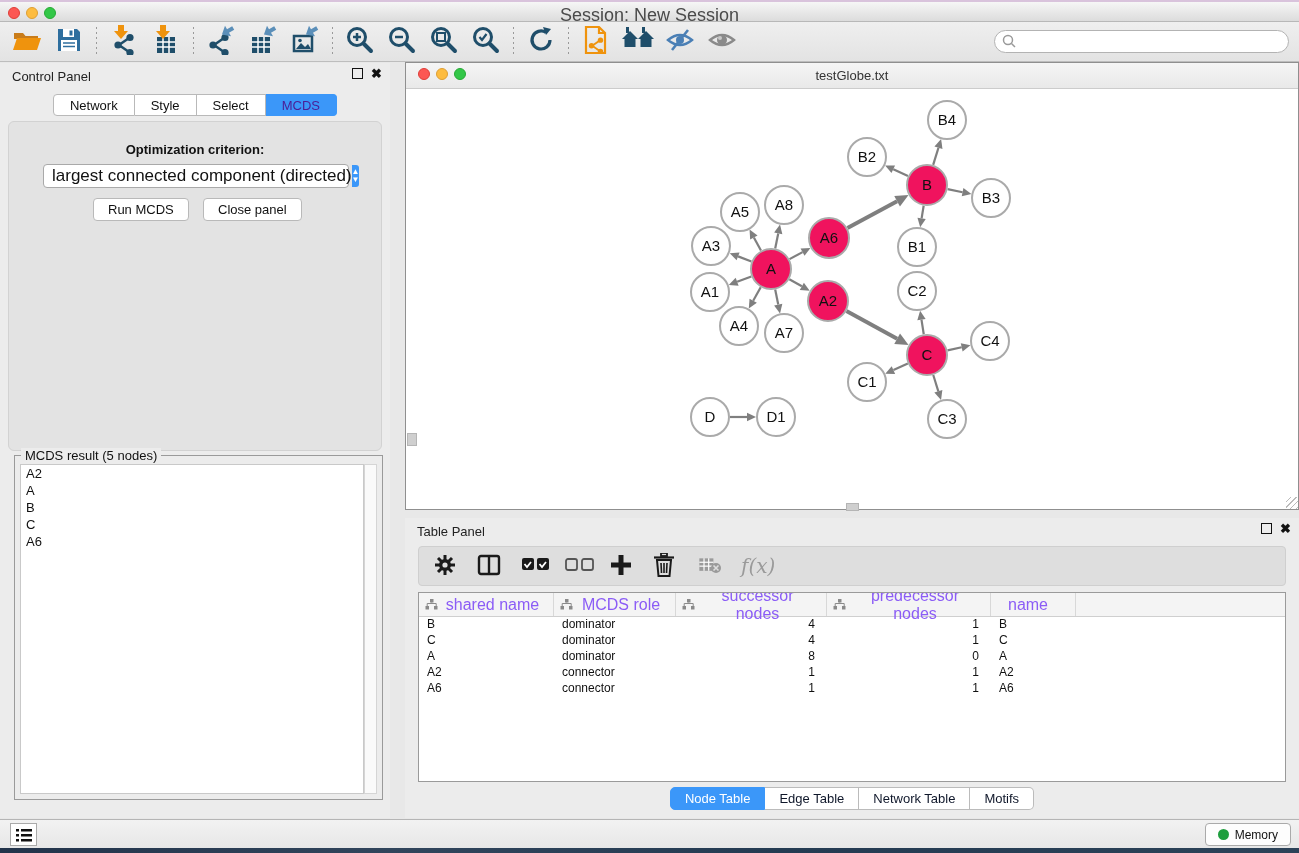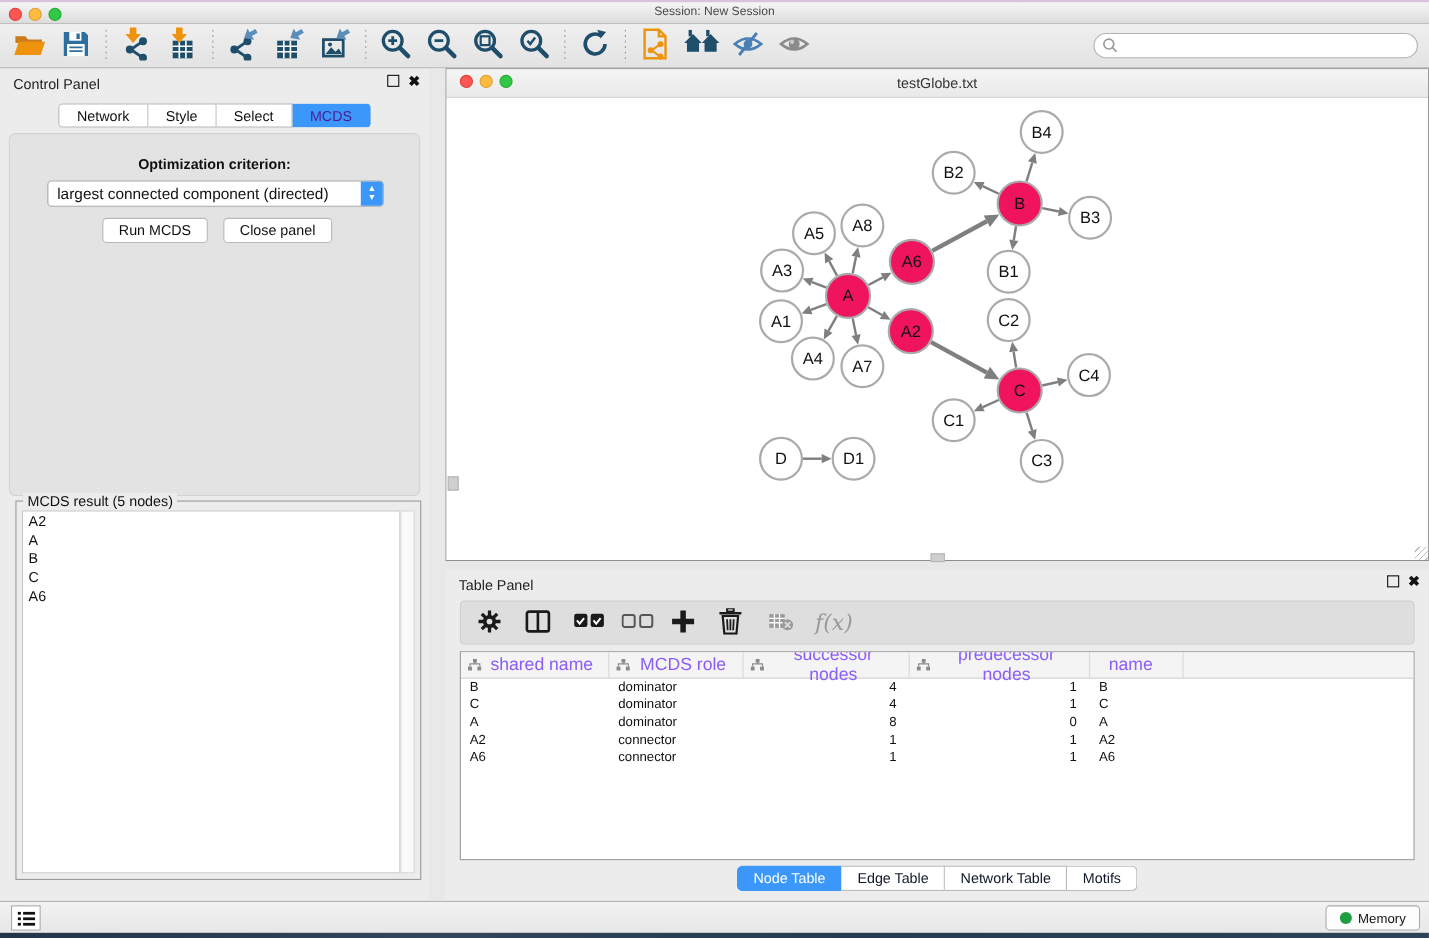--- a/index.html
+++ b/index.html
@@ -8,21 +8,21 @@
 
   
   #titlebar { position:absolute; left:0; top:0; width:1299px; height:22px;
     background:linear-gradient(#f6f6f6,#dcdcdc); border-top:2px solid #d9c3dc;
     border-bottom:1px solid #b8b8b8; }
   .traffic { position:absolute; top:5px; width:12px; height:12px; border-radius:50%; }
   #titlebar .t-red { left:8px;  background:#fc5753; border:1px solid #df3e38; }
   #titlebar .t-yel { left:26px; background:#fdbc40; border:1px solid #de9f34; }
   #titlebar .t-grn { left:44px; background:#33c748; border:1px solid #27aa35; }
   #win-title { position:absolute; left:0; right:0; top:3px; text-align:center;
-    font-size:11px; color:#4a4a4a; }
+    font-size:18px; color:#4a4a4a;text-decoration:underline; }
 
   
   #toolbar { position:absolute; left:0; top:22px; width:1299px; height:40px;
     background:linear-gradient(#efefef,#e3e3e3); border-bottom:1px solid #bdbdbd;
     display:flex; align-items:center; padding-left:6px; }
   .tb-btn { width:42px; height:34px; display:flex; align-items:center; justify-content:center;
     background:transparent; border:none; cursor:default; }
   .tb-sep { width:1px; height:30px; margin:0 6px;
     background-image:linear-gradient(#9a9a9a 2px, transparent 2px); background-size:1px 5px; }
   #search-wrap { position:absolute; right:10px; top:8px; }
@@ -47,21 +47,21 @@
   .cp-tab:last-child { border-radius:0 4px 4px 0; }
   .cp-tab.active { background:#3b97f9; border-color:#3b97f9; color:#4c1d95; }
 
   #cp-inner { position:absolute; left:8px; top:58px; width:374px; height:330px;
     background:#e3e3e3; border:1px solid #d2d2d2; border-radius:6px; }
   #opt-label { position:absolute; left:0; right:0; top:20px; text-align:center;
     font-size:13px; font-weight:bold; color:#111; }
   #criterion-select { position:absolute; left:34px; top:42px; width:306px; height:24px;
     background:#fff; border:1px solid #a9a9a9; border-radius:4px;
     display:flex; align-items:center; }
-  #criterion-value { flex:1; font-size:14px; color:#111; padding-left:8px; white-space:nowrap; }
+  #criterion-value { flex:1; font-size:17px; color:#111; padding-left:8px; white-space:nowrap; }
   #criterion-stepper { width:20px; height:22px; background:#3b97f9; border-radius:0 3px 3px 0;
     color:#fff; font-size:8px; line-height:8px; display:flex; flex-direction:column;
     align-items:center; justify-content:center; }
   .cp-button { position:absolute; top:76px; height:23px; background:#fff;
     border:1px solid #b9b9b9; border-radius:4px; font-size:13px; color:#111;
     font-family:"Liberation Sans", sans-serif; padding:0 14px; cursor:default; }
   #run-btn { left:84px; }
   #closepanel-btn { left:194px; }
 
   #mcds-fieldset { position:absolute; left:14px; top:392px; width:369px; height:345px;

